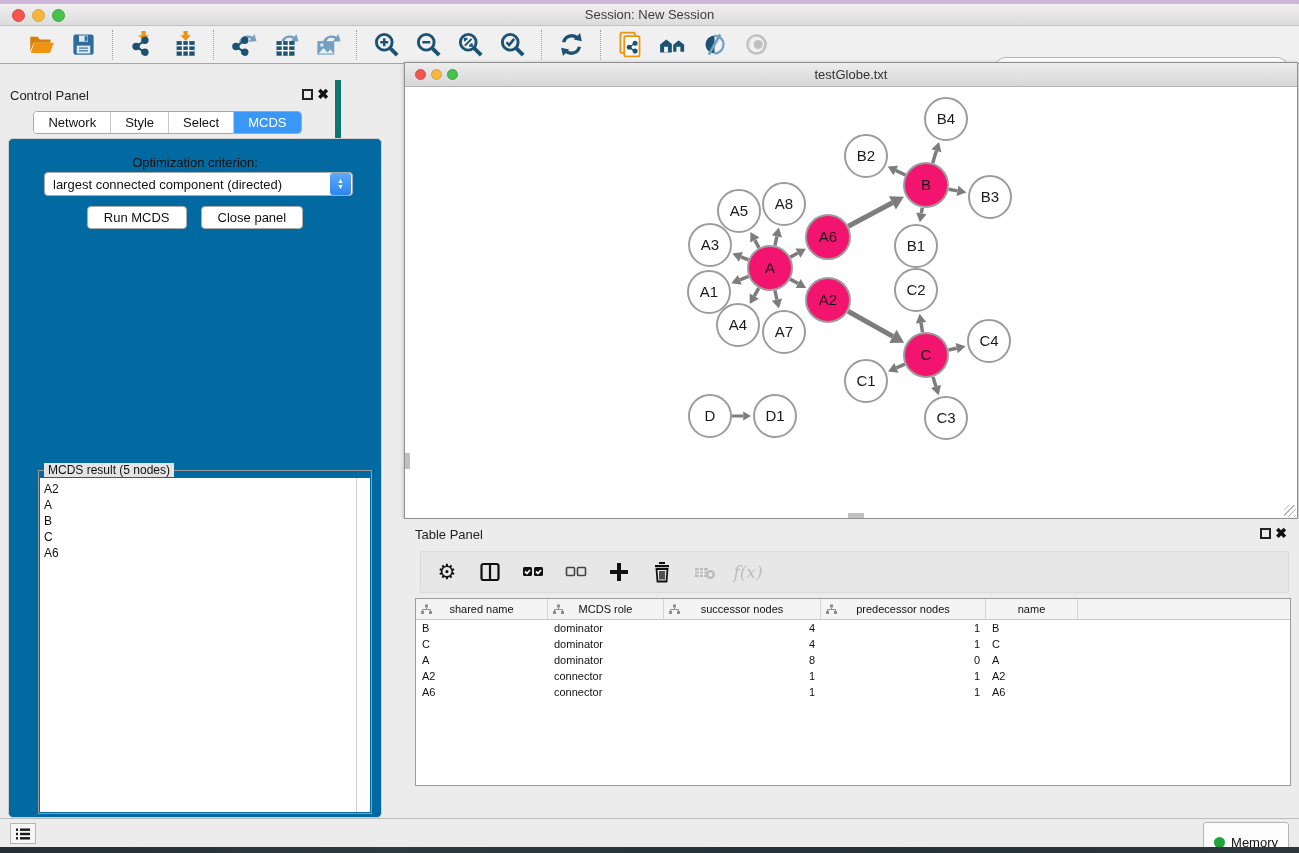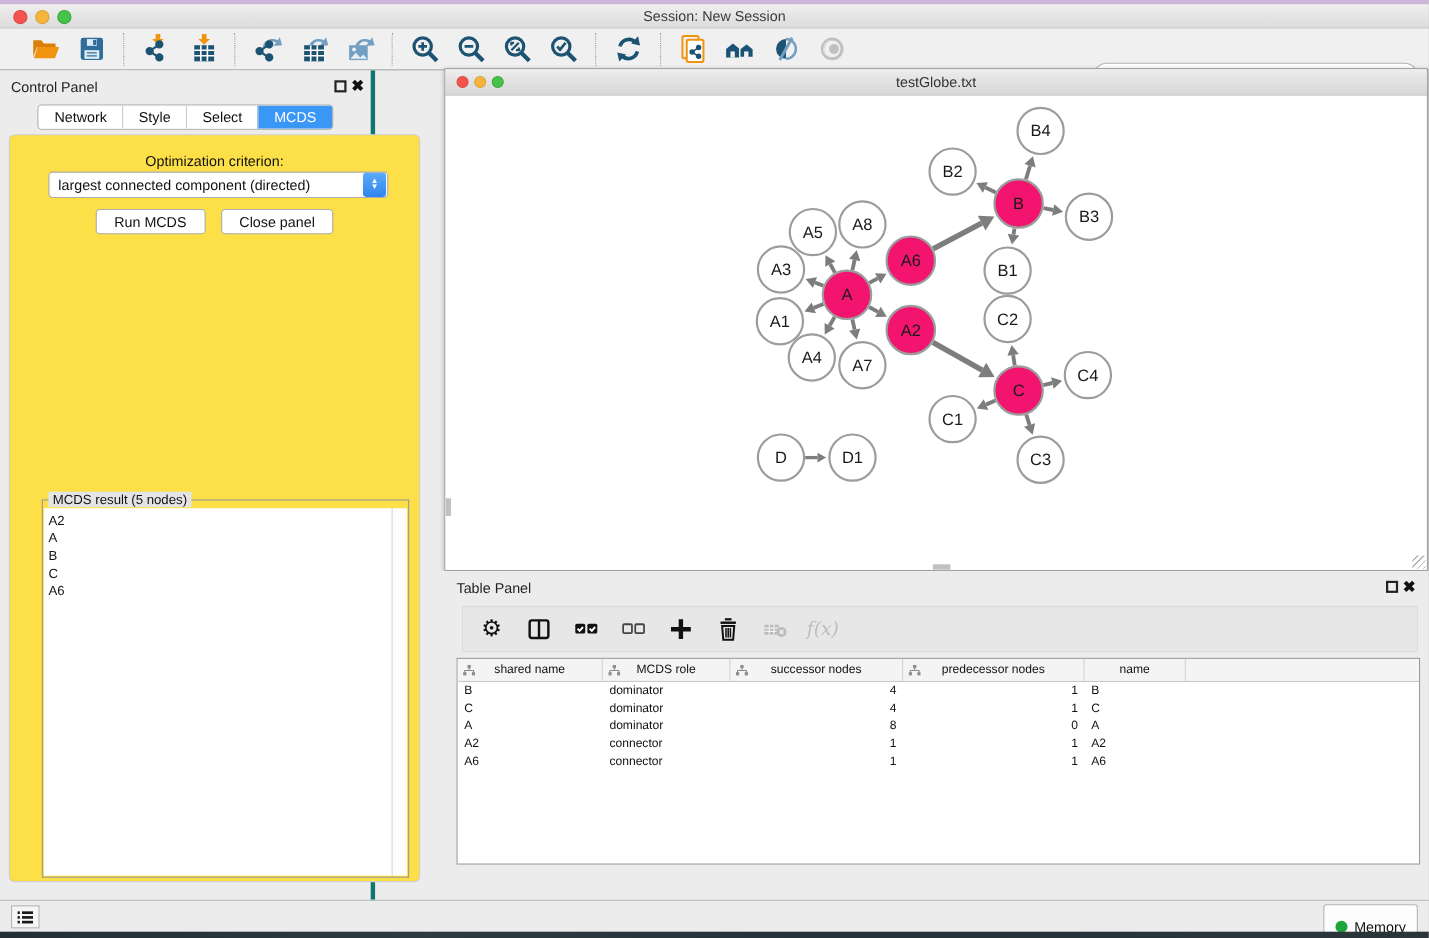--- a/index.html
+++ b/index.html
@@ -25,37 +25,37 @@
   .tb-icon { width:30px; height:30px; display:flex; align-items:center; justify-content:center; cursor:pointer; }
   .tb-icon svg { width:27px; height:27px; }
   .tb-icon.disabled { opacity:.55; }
   .searchbox { position:absolute; right:10px; top:31px; width:295px; height:24px;
                background:#fff; border:1px solid #b3b3b3; border-radius:12px;
                display:flex; align-items:center; padding-left:8px; }
   .searchbox svg { width:14px; height:14px; }
   .searchbox input { border:none; outline:none; flex:1; height:20px; font-size:12px; background:transparent; }
 
   
-  .control-panel { position:absolute; left:0; top:64px; width:341px; height:754px;
-                   background:#ececec; border-right:4px solid #0f766e; }
+  .control-panel { position:absolute; left:0; top:80px; width:341px; height:754px;
+                   background:#ececec; border-right:6px solid #0f766e; }
   .panel-header { position:relative; height:30px; }
   .panel-header .ph-title { position:absolute; left:10px; top:8px; font-size:13px; color:#222; }
   .ph-float { position:absolute; top:9px; width:11px; height:11px; border:2px solid #222; cursor:pointer;}
   .ph-close { position:absolute; top:5px; font-size:14px; font-weight:bold; color:#111; cursor:pointer; line-height:18px;}
   .control-panel .ph-float{ right:22px; } .control-panel .ph-close{ right:6px; }
 
   .cp-tabs { position:absolute; left:0; top:31px; width:100%; display:flex; justify-content:center; }
   .tabseg { display:flex; border:1px solid #a8a8a8; border-radius:4px; overflow:hidden; background:#fff; }
   .tabseg .tab { padding:3px 14px; font-size:13px; color:#111; background:#fff;
                  border-left:1px solid #c9c9c9; cursor:pointer; white-space:nowrap; }
   .tabseg .tab:first-child { border-left:none; }
   .tabseg .tab.active { background:#3b97f6; color:#fff; }
 
   .cp-content { position:absolute; left:8px; top:58px; width:374px; height:680px;
-                background:#fde047; border:1px solid #cfcfcf; border-radius:5px; }
+                background:#0369a1; border:1px solid #cfcfcf; border-radius:5px; }
   .opt-label { position:absolute; left:0; right:0; top:16px; text-align:center; font-size:13px; color:#111; }
   .criterion { position:absolute; left:35px; right:28px; top:33px; height:24px;
                background:#fff; border:1px solid #ababab; border-radius:4px;
                display:flex; align-items:center; cursor:pointer; }
   .criterion .val { flex:1; font-size:13px; color:#111; padding-left:8px; white-space:nowrap; overflow:hidden; }
   .criterion .stepper { width:21px; height:22px; background:linear-gradient(#5caaf8,#2f86ee);
                border-radius:3px; margin-right:1px; display:flex; flex-direction:column;
                align-items:center; justify-content:center; color:#fff; font-size:7px; line-height:6px; }
   .cp-buttons { position:absolute; left:0; right:0; top:67px; display:flex; justify-content:center; gap:14px; }
   .btn { background:#fff; border:1px solid #ababab; border-radius:4px; font-size:13px;

